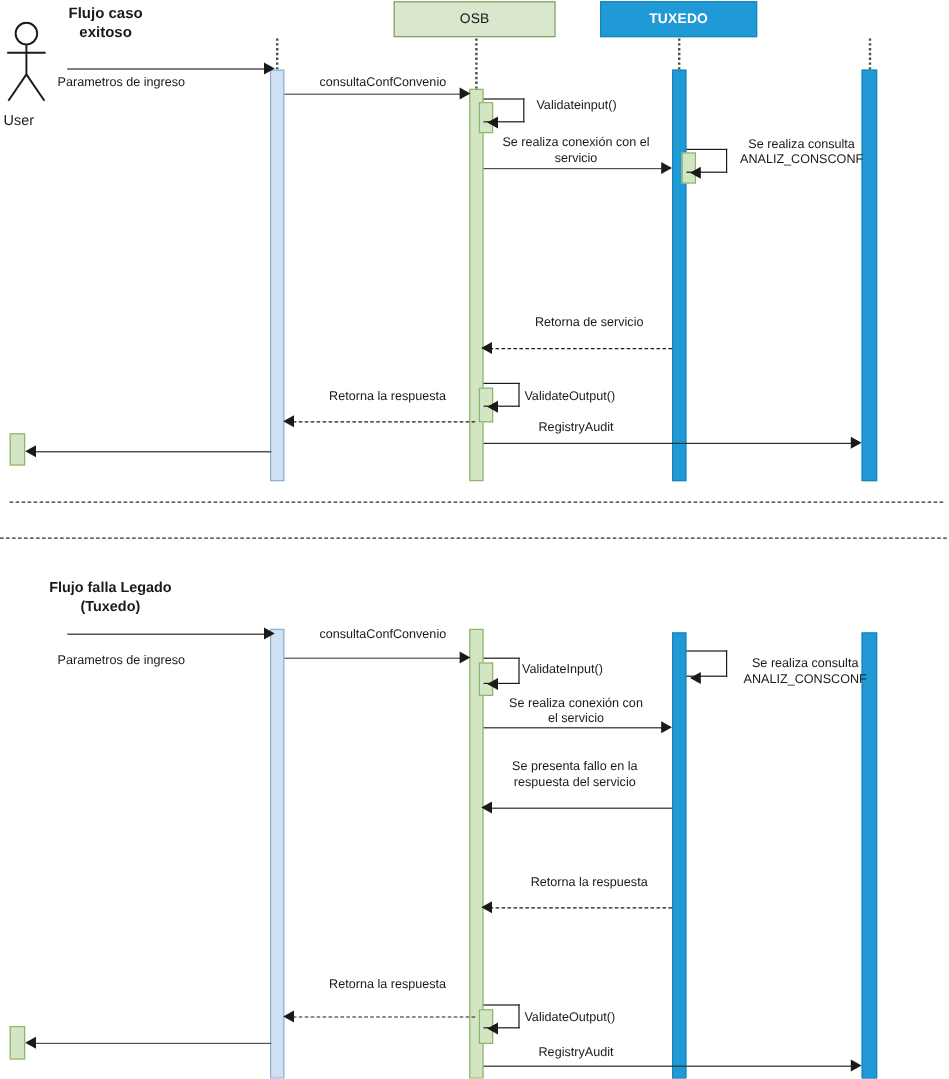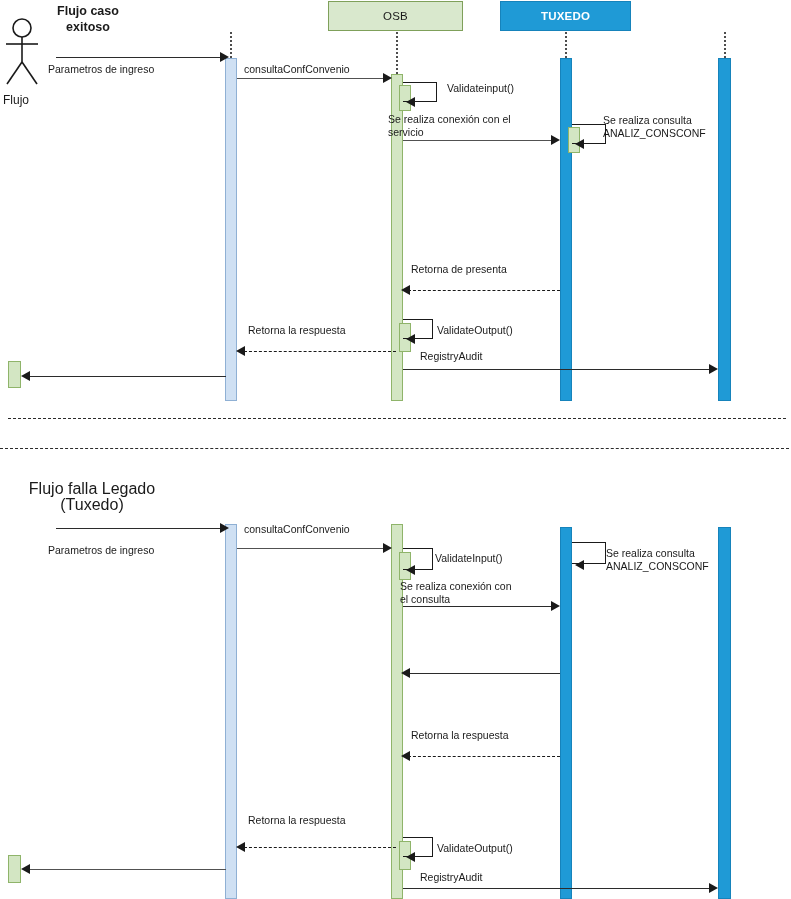--- a/index.html
+++ b/index.html
@@ -96,33 +96,34 @@
     background: transparent;
   }
 
   
   .lbl {
     position: absolute;
     font-size: 10.5px;
     color: #1a1a1a;
     line-height: 13px;
     white-space: pre-line;
+    text-align: center;
   }
   .lbl.left { text-align: left; }
 
   .flow-title {
     position: absolute;
     font-size: 12.5px;
     font-weight: bold;
     color: #1a1a1a;
     line-height: 16px;
     text-align: center;
     white-space: pre-line;
   }
-  .flow-title.plain { font-weight: normal; font-size: 16px; }
+  .flow-title.plain { font-weight: bold; font-size: 12px; }
 
   
   .actor-label {
     position: absolute;
     font-size: 12px;
     color: #1a1a1a;
   }
 
   
   .sep {
@@ -146,21 +147,21 @@
   <div class="flow-title" style="left:33px; top:3px; width:110px;">Flujo caso
 exitoso</div>
 
   <svg style="position:absolute; left:2px; top:18px;" width="40" height="70" viewBox="0 0 40 70">
     <circle cx="20" cy="10" r="9" fill="none" stroke="#1a1a1a" stroke-width="1.6"></circle>
     <line x1="20" y1="19" x2="20" y2="44" stroke="#1a1a1a" stroke-width="1.6"></line>
     <line x1="4" y1="26" x2="36" y2="26" stroke="#1a1a1a" stroke-width="1.6"></line>
     <line x1="20" y1="44" x2="5" y2="66" stroke="#1a1a1a" stroke-width="1.6"></line>
     <line x1="20" y1="44" x2="35" y2="66" stroke="#1a1a1a" stroke-width="1.6"></line>
   </svg>
-  <div class="actor-label" style="left:3px; top:93px;">Flujo</div>
+  <div class="actor-label" style="left:3px; top:93px;">User</div>
 
   <div class="lifeline-head head-osb" style="left:328px; top:1px; width:135px; height:30px;">OSB</div>
   <div class="lifeline-head head-blue" style="left:500px; top:1px; width:131px; height:30px;">TUXEDO</div>
 
   <div class="lifeline-stem" style="left:230px; top:32px; height:26px;"></div>
   <div class="lifeline-stem" style="left:396px; top:32px; height:42px;"></div>
   <div class="lifeline-stem" style="left:565px; top:32px; height:26px;"></div>
   <div class="lifeline-stem" style="left:724px; top:32px; height:26px;"></div>
 
   <div class="act act-apim" style="left:225px; top:58px; width:12px; height:343px;"></div>
@@ -181,31 +182,31 @@
   <div class="msg grey" style="left:237px; top:78px; width:148px;"></div>
   <div class="arrow-r" style="left:383px; top:73px;"></div>
   <div class="lbl" style="left:244px; top:63px; width:150px;">consultaConfConvenio</div>
 
   <div class="selfloop" style="left:403px; top:82px; width:34px; height:20px;"></div>
   <div class="arrow-l" style="left:406px; top:97px;"></div>
   <div class="lbl left" style="left:447px; top:82px; width:120px;">Validateinput()</div>
 
   <div class="msg grey" style="left:403px; top:140px; width:150px;"></div>
   <div class="arrow-r" style="left:551px; top:135px;"></div>
-  <div class="lbl" style="left:388px; top:113px; width:160px;">Se realiza conexión con el
+  <div class="lbl" style="left:400px; top:113px; width:160px;">Se realiza conexión con el
 servicio</div>
 
   <div class="selfloop" style="left:572px; top:124px; width:34px; height:20px;"></div>
   <div class="arrow-l" style="left:575px; top:139px;"></div>
   <div class="lbl" style="left:603px; top:114px; width:130px;">Se realiza consulta
 ANALIZ_CONSCONF</div>
 
   <div class="msg dashed" style="left:408px; top:290px; width:152px;"></div>
   <div class="arrow-l" style="left:401px; top:285px;"></div>
-  <div class="lbl" style="left:411px; top:263px; width:160px;">Retorna de presenta</div>
+  <div class="lbl" style="left:411px; top:263px; width:160px;">Retorna de servicio</div>
 
   <div class="selfloop" style="left:403px; top:319px; width:30px; height:20px;"></div>
   <div class="arrow-l" style="left:406px; top:334px;"></div>
   <div class="lbl left" style="left:437px; top:324px; width:110px;">ValidateOutput()</div>
 
   <div class="msg dashed" style="left:244px; top:351px; width:152px;"></div>
   <div class="arrow-l" style="left:236px; top:346px;"></div>
   <div class="lbl" style="left:248px; top:324px; width:150px;">Retorna la respuesta</div>
 
   <div class="msg" style="left:403px; top:369px; width:308px;"></div>
@@ -239,29 +240,31 @@
   <div class="arrow-r" style="left:383px; top:543px;"></div>
   <div class="lbl" style="left:244px; top:523px; width:150px;">consultaConfConvenio</div>
 
   <div class="selfloop" style="left:403px; top:548px; width:30px; height:22px;"></div>
   <div class="arrow-l" style="left:406px; top:565px;"></div>
   <div class="lbl left" style="left:435px; top:552px; width:110px;">ValidateInput()</div>
 
   <div class="msg" style="left:403px; top:606px; width:150px;"></div>
   <div class="arrow-r" style="left:551px; top:601px;"></div>
   <div class="lbl" style="left:400px; top:580px; width:160px;">Se realiza conexión con
-el consulta</div>
+el servicio</div>
 
   <div class="selfloop" style="left:572px; top:542px; width:34px; height:22px;"></div>
   <div class="arrow-l" style="left:575px; top:560px;"></div>
   <div class="lbl" style="left:606px; top:547px; width:130px;">Se realiza consulta
 ANALIZ_CONSCONF</div>
 
   <div class="msg" style="left:408px; top:673px; width:152px;"></div>
   <div class="arrow-l" style="left:401px; top:668px;"></div>
+  <div class="lbl" style="left:399px; top:633px; width:160px;">Se presenta fallo en la
+respuesta del servicio</div>
 
   <div class="msg dashed" style="left:408px; top:756px; width:152px;"></div>
   <div class="arrow-l" style="left:401px; top:751px;"></div>
   <div class="lbl" style="left:411px; top:729px; width:160px;">Retorna la respuesta</div>
 
   <div class="msg dashed" style="left:244px; top:847px; width:152px;"></div>
   <div class="arrow-l" style="left:236px; top:842px;"></div>
   <div class="lbl" style="left:248px; top:814px; width:150px;">Retorna la respuesta</div>
 
   <div class="selfloop" style="left:403px; top:837px; width:30px; height:20px;"></div>

